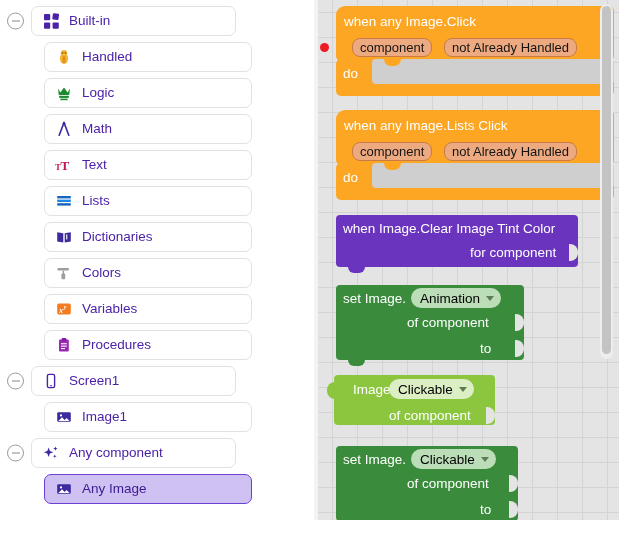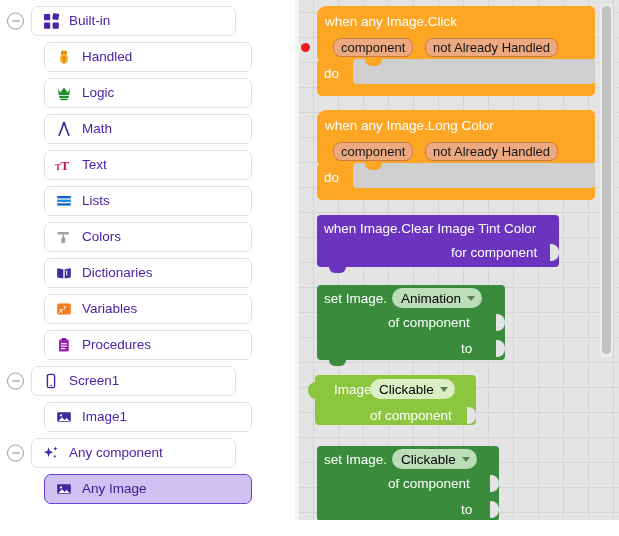--- a/index.html
+++ b/index.html
@@ -2,21 +2,21 @@
 <html><head>
 <meta charset="utf-8">
 <style>
   * { box-sizing: border-box; margin: 0; padding: 0; }
   html, body {
     width: 619px; height: 536px;
     background: #ffffff;
     font-family: "Liberation Sans", sans-serif;
     overflow: hidden;
   }
-  #app { position: relative; width: 619px; height: 536px; display: flex; }
+  #app { position: relative; width: 619px; height: 536px; display: flex; gap: 19px; }
 
   
   #palette {
     position: relative;
     width: 295px; height: 536px;
     background: #ffffff;
     flex: 0 0 295px;
     padding-top: 6px;
   }
   .tree-row {
@@ -286,39 +286,39 @@
           </svg>
         </span>
         <span class="label">Lists</span>
       </div>
     </div>
 
     <div class="tree-row">
       <div class="chip lvl2">
         <span class="ico">
           <svg width="16" height="16" viewBox="0 0 16 16">
+            <path d="M1.2 3.2 L7.3 4.2 L7.3 13.4 L1.2 12.4 Z" fill="#3C2A9E"></path>
+            <path d="M14.8 3.2 L8.7 4.2 L8.7 13.4 L14.8 12.4 Z" fill="#3C2A9E"></path>
+            <rect x="10.2" y="5.4" width="1.1" height="5" fill="#fff"></rect>
+          </svg>
+        </span>
+        <span class="label">Dictionaries</span>
+      </div>
+    </div>
+
+    <div class="tree-row">
+      <div class="chip lvl2">
+        <span class="ico">
+          <svg width="16" height="16" viewBox="0 0 16 16">
             <rect x="1.4" y="3.0" width="11.4" height="2.6" rx="0.8" fill="#9E9E9E"></rect>
             <rect x="6.6" y="5.6" width="1.5" height="3.4" fill="#9E9E9E"></rect>
             <rect x="5.4" y="8.6" width="3.8" height="5.6" rx="1" fill="#9E9E9E"></rect>
           </svg>
         </span>
         <span class="label">Colors</span>
-      </div>
-    </div>
-
-    <div class="tree-row">
-      <div class="chip lvl2">
-        <span class="ico">
-          <svg width="16" height="16" viewBox="0 0 16 16">
-            <path d="M1.2 3.2 L7.3 4.2 L7.3 13.4 L1.2 12.4 Z" fill="#3C2A9E"></path>
-            <path d="M14.8 3.2 L8.7 4.2 L8.7 13.4 L14.8 12.4 Z" fill="#3C2A9E"></path>
-            <rect x="10.2" y="5.4" width="1.1" height="5" fill="#fff"></rect>
-          </svg>
-        </span>
-        <span class="label">Dictionaries</span>
       </div>
     </div>
 
     <div class="tree-row">
       <div class="chip lvl2">
         <span class="ico">
           <svg width="16" height="16" viewBox="0 0 16 16">
             <rect x="1.2" y="2.6" width="13.6" height="10.8" rx="1.6" fill="#F47B20"></rect>
             <text x="3" y="11.6" font-family="Liberation Serif, serif" font-size="8.5" font-style="italic" font-weight="bold" fill="#fff">x</text>
             <text x="7.8" y="8.4" font-family="Liberation Serif, serif" font-size="6" font-style="italic" font-weight="bold" fill="#fff">y</text>
@@ -410,21 +410,21 @@
       <div class="param-chip" style="left:130px; top:38px;">not Already Handled</div>
 
       <div class="evt-body" style="left:22px; top:59px; width:278px; height:37px;"></div>
       <div class="blocktext" style="left:29px; top:67px;">do</div>
       <div class="do-slot" style="left:58px; top:59px; width:242px; height:25px;"></div>
       <div class="do-notch" style="left:70px; top:59px;"></div>
     </div>
 
     <div class="block">
       <div class="evt-top" style="left:22px; top:110px; width:278px; height:55px;"></div>
-      <div class="blocktext" style="left:30px; top:119px;">when any Image.Long Color</div>
+      <div class="blocktext" style="left:30px; top:119px;">when any Image.Lists Click</div>
       <div class="param-chip" style="left:38px; top:142px;">component</div>
       <div class="param-chip" style="left:130px; top:142px;">not Already Handled</div>
 
       <div class="evt-body" style="left:22px; top:163px; width:278px; height:37px;"></div>
       <div class="blocktext" style="left:29px; top:171px;">do</div>
       <div class="do-slot" style="left:58px; top:163px; width:242px; height:25px;"></div>
       <div class="do-notch" style="left:70px; top:163px;"></div>
     </div>
 
     <div class="block">

